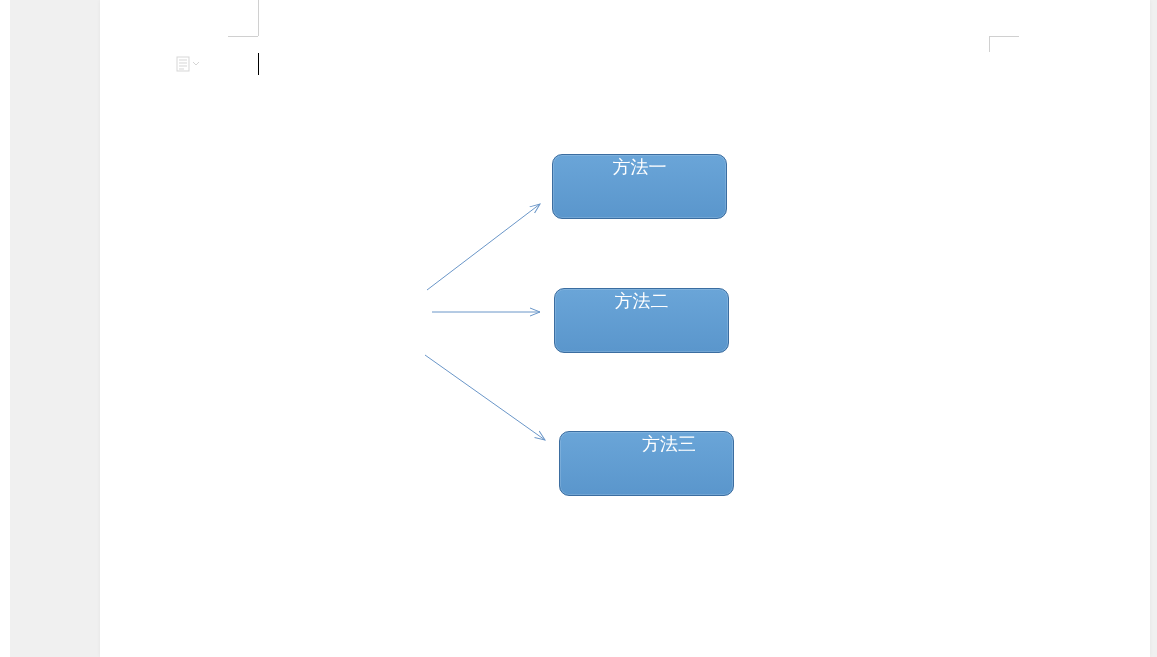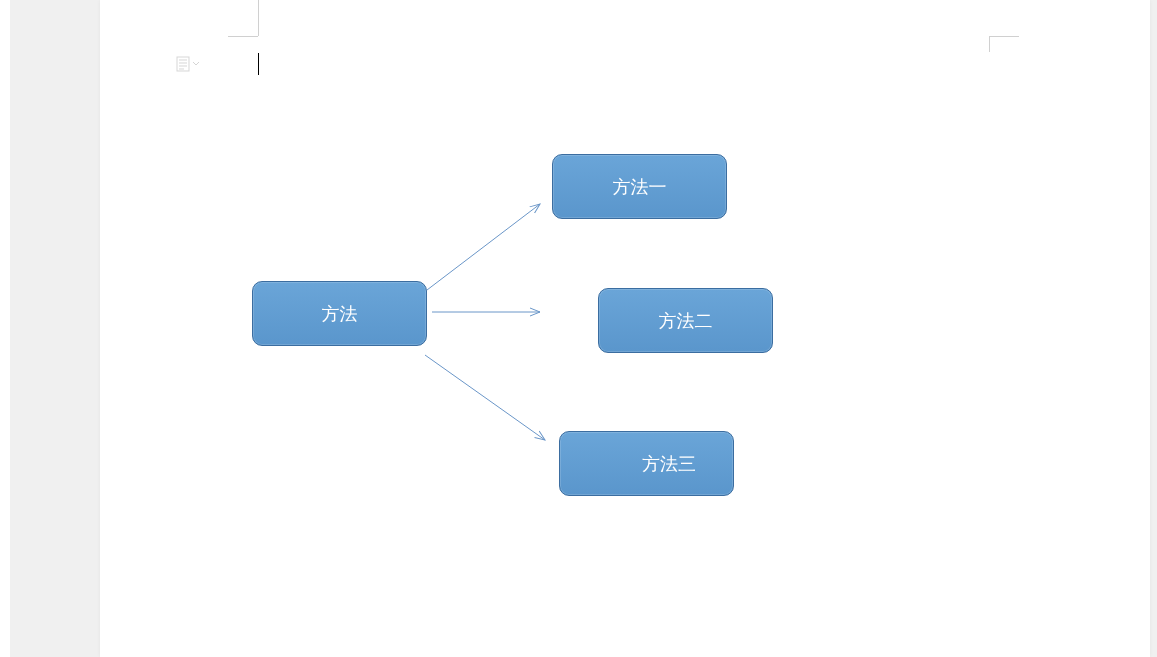--- a/index.html
+++ b/index.html
@@ -77,29 +77,28 @@
       width: 1px;
       height: 22px;
       background: #000;
     }
     .shape {
       position: absolute;
       border-radius: 10px;
       background: linear-gradient(#6aa5d8, #5a96cc);
       border: 1px solid #3b6da0;
       display: flex;
-      align-items: center;
       justify-content: center;
       color: #fff;
       font-size: 18px;
       box-shadow: inset 0 0 0 1px rgba(255,255,255,0.15);
     }
     .root { left: 152px; top: 281px; width: 175px; height: 65px; }
     .c1   { left: 452px; top: 154px; width: 175px; height: 65px; }
-    .c2   { left: 454px; top: 288px; width: 175px; height: 65px; margin-left: 44px; }
+    .c2   { left: 454px; top: 288px; width: 175px; height: 65px; }
     .c3   { left: 459px; top: 431px; width: 175px; height: 65px; padding-left: 45px; }
     .svg-layer {
       position: absolute;
       left: 0;
       top: 0;
       width: 100%;
       height: 100%;
       pointer-events: none;
     }
   </style>
@@ -134,23 +133,20 @@
     <defs>
       <marker id="ah" markerWidth="12" markerHeight="12" refX="10" refY="5" orient="auto">
         <path d="M0,1 L10,5 L0,9" fill="none" stroke="#6a96c8" stroke-width="1"></path>
       </marker>
     </defs>
     <line x1="327" y1="290" x2="440" y2="204" stroke="#6a96c8" stroke-width="1" marker-end="url(#ah)"></line>
     <line x1="332" y1="312" x2="440" y2="312" stroke="#6a96c8" stroke-width="1" marker-end="url(#ah)"></line>
     <line x1="325" y1="355" x2="445" y2="440" stroke="#6a96c8" stroke-width="1" marker-end="url(#ah)"></line>
   </svg>
 
-  <div class="shape root">
-    <span>方法</span>
-  </div>
   <div class="shape c1">
     <span>方法一</span>
   </div>
   <div class="shape c2">
     <span>方法二</span>
   </div>
   <div class="shape c3">
     <span>方法三</span>
   </div>
 

